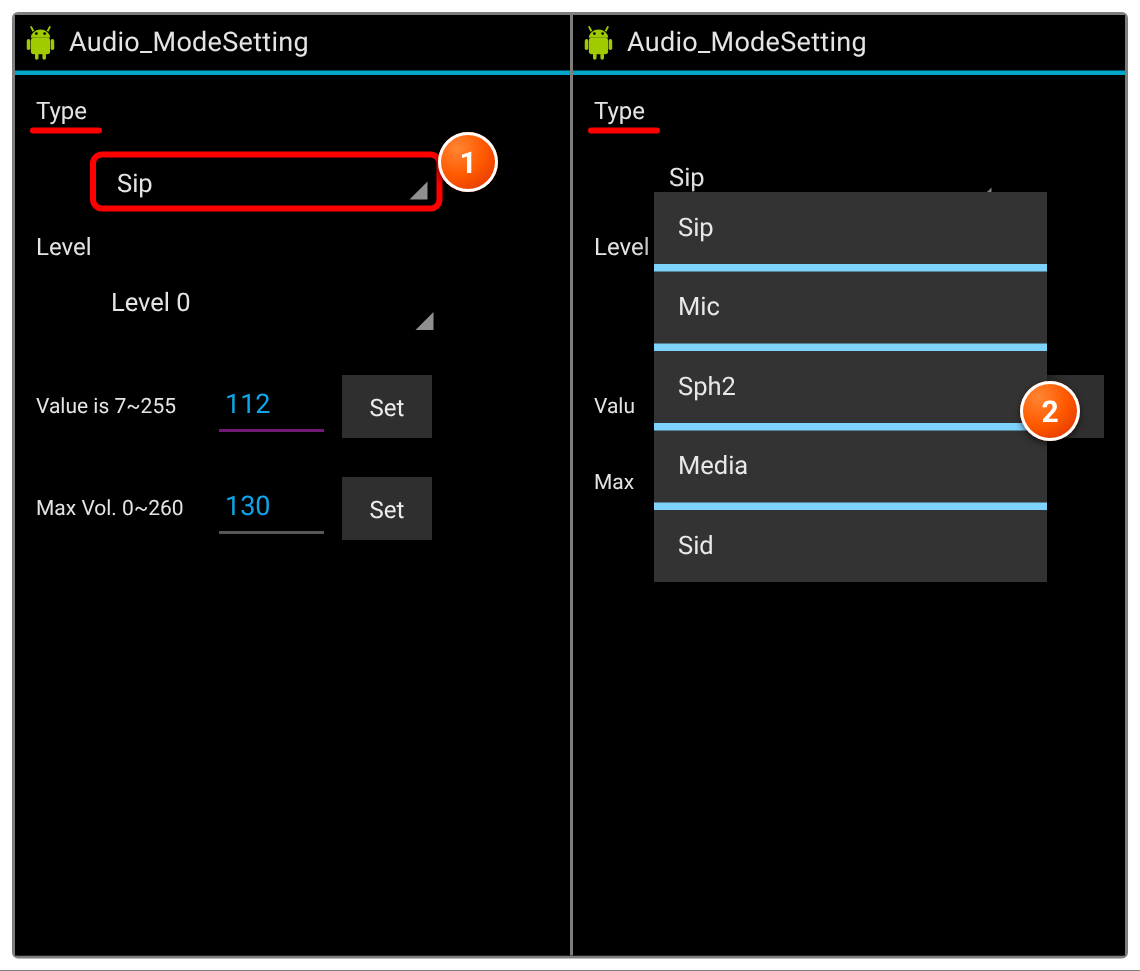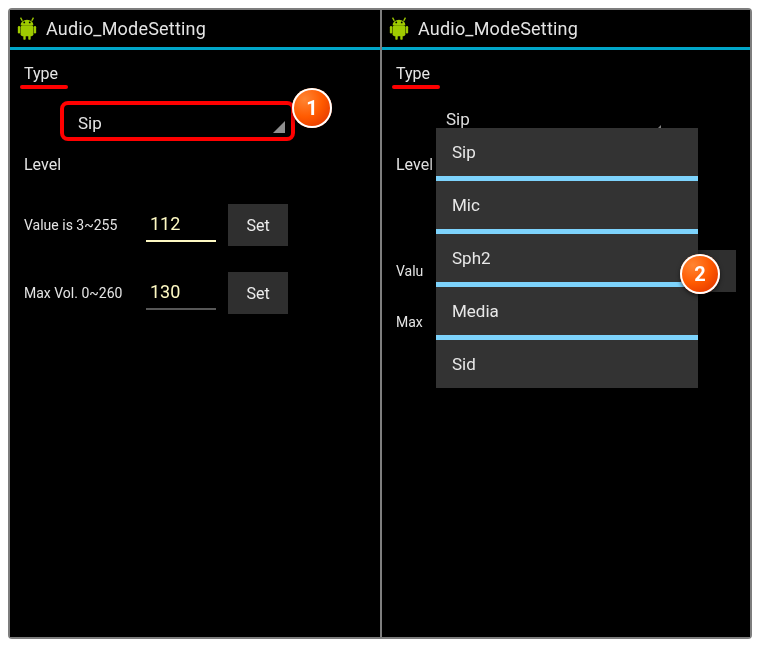--- a/index.html
+++ b/index.html
@@ -95,25 +95,25 @@
     margin: 26px 14px 0 14px;
   }
   .row .rlabel {
     color: #e4e4e4;
     font-size: 14px;
     width: 110px;
   }
   .row .valuebox {
     width: 70px;
     text-align: left;
-    color: #fef9c3;
+    color: #0ea5e9;
     font-size: 18px;
     padding: 4px 2px 6px 4px;
     border: none;
-    border-bottom: 2px solid #fef9c3;
+    border-bottom: 2px solid #701a75;
     background: transparent;
     margin: 0 12px;
   }
   .row .btn {
     background: #2f2f2f;
     color: #ececec;
     font-size: 16px;
     width: 60px;
     height: 42px;
     display: flex;
@@ -206,23 +206,27 @@
       <span class="underline-red"></span>
     </div>
 
     <div class="spinner callout">
       <span>Sip</span>
       <span class="tri"></span>
     </div>
 
     <div class="lbl lbl-level">Level</div>
 
+    <div class="spinner" style="margin-top:6px;">
+      <span>Level 0</span>
+      <span class="tri"></span>
+    </div>
 
     <div class="row">
-      <span class="rlabel">Value is 3~255</span>
+      <span class="rlabel">Value is 7~255</span>
       <span class="valuebox">112</span>
       <span class="btn">Set</span>
     </div>
 
     <div class="row">
       <span class="rlabel">Max Vol. 0~260</span>
       <span class="valuebox" style="border-bottom-color:#575757;">130</span>
       <span class="btn">Set</span>
     </div>
 

